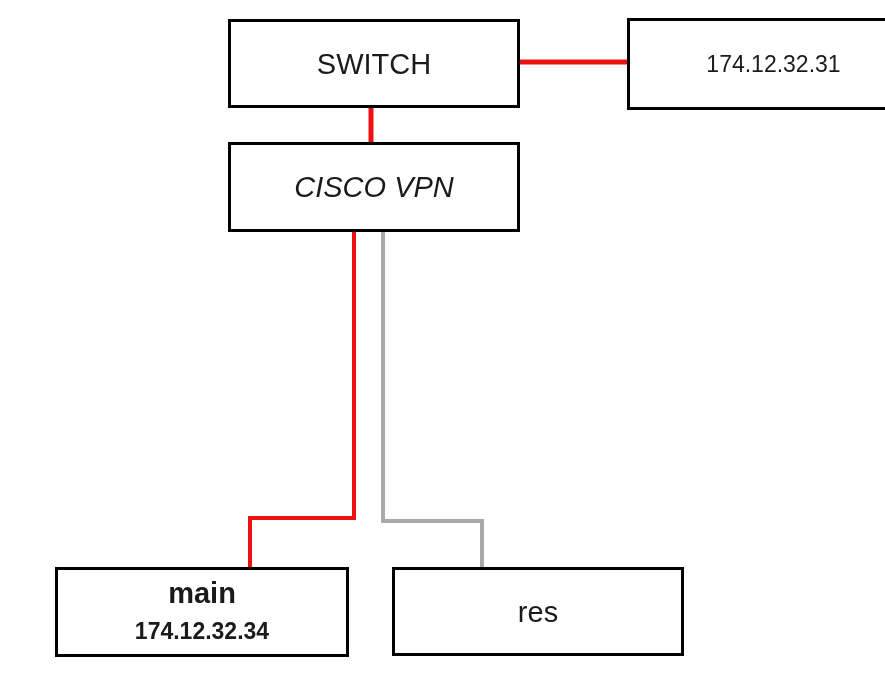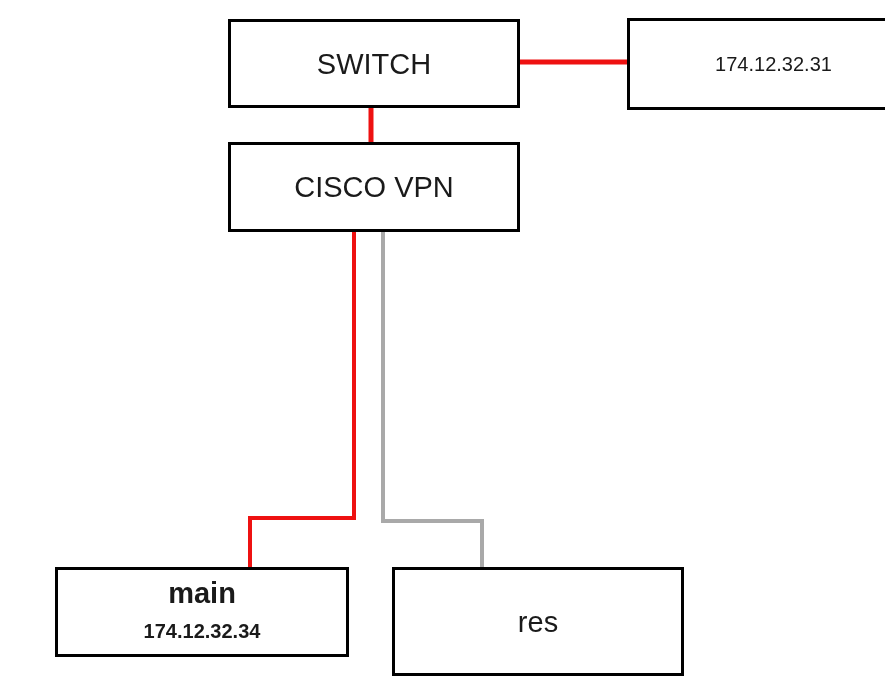--- a/index.html
+++ b/index.html
@@ -34,28 +34,28 @@
     justify-content: center;
     text-align: center;
     color: #1a1a1a;
     line-height: 38px;
   }
   .node .lbl {
     font-size: 29px;
     white-space: nowrap;
   }
   .node .ip {
-    font-size: 20px;
+    font-size: 23px;
     white-space: nowrap;
   }
   #node-switch { left: 186px; top: 19px;  width: 292px; height: 89px; }
   #node-prom   { left: 585px; top: 18px;  width: 293px; height: 92px; }
-  #node-cisco  { left: 186px; top: 142px; width: 292px; height: 90px; }
+  #node-cisco  { left: 186px; top: 142px; width: 292px; height: 90px; font-style: italic; }
   #node-main   { left: 13px;  top: 567px; width: 294px; height: 90px; font-weight: bold; }
-  #node-res    { left: 350px; top: 567px; width: 292px; height: 109px; gap: 25px; }
+  #node-res    { left: 350px; top: 567px; width: 292px; height: 89px; gap: 25px; }
 </style>
 </head>
 <body>
 
 <div id="canvas">
 
   <svg id="wires" viewBox="0 0 885 676" xmlns="http://www.w3.org/2000/svg">
     <polyline points="478,62 585,62" fill="none" stroke-width="5" stroke="#ee1111"></polyline>
     <polyline points="329,106 329,145" fill="none" stroke-width="5" stroke="#ee1111"></polyline>
     <polyline points="312,230 312,518 208,518 208,569" fill="none" stroke-width="4" stroke="#ee1111"></polyline>

